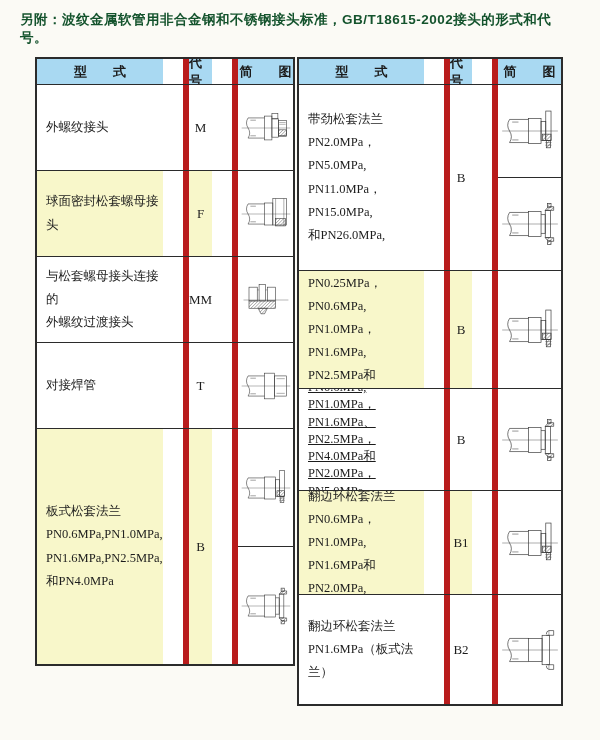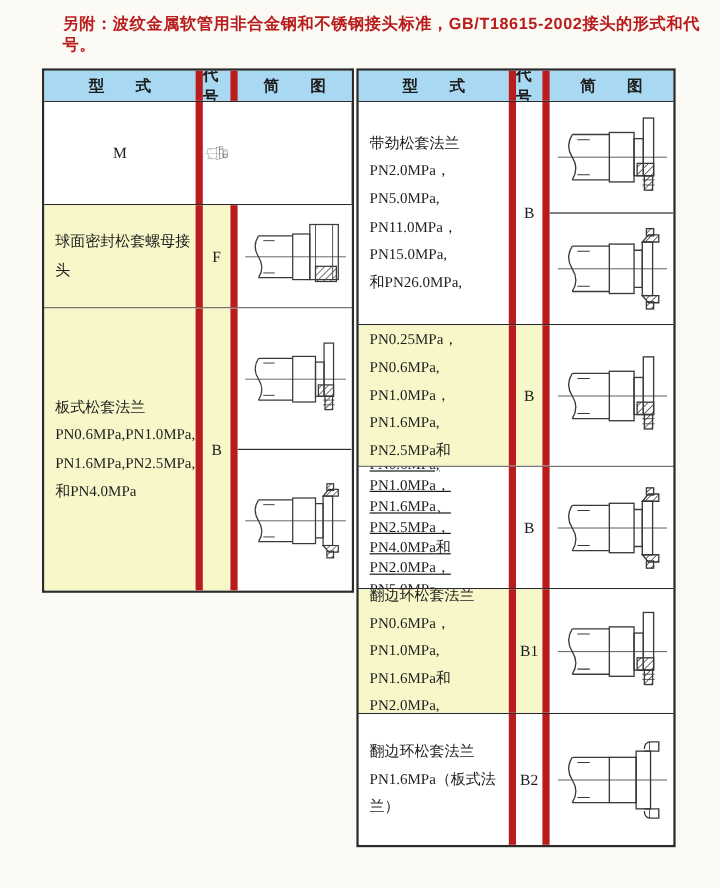--- a/index.html
+++ b/index.html
@@ -5,37 +5,38 @@
   html,body{margin:0;padding:0;}
   body{
     width:600px;height:740px;
     background:#fbfaf5;
     font-family:"Liberation Serif","DejaVu Serif",serif;
     color:#1c1c1c;
     position:relative;
     overflow:hidden;
   }
   .title{
-    position:absolute;left:52px;top:11px;width:540px;
+    position:absolute;left:20px;top:11px;width:540px;
     font-family:"Liberation Sans","DejaVu Sans",sans-serif;
-    font-weight:bold;font-size:13.5px;color:#b91c1c;
+    font-weight:bold;font-size:13.5px;color:#14532d;
     letter-spacing:0.5px;
   }
   .tbl{
     position:absolute;top:57px;
     border:2px solid #2b2b2b;
     background:#ffffff;
     box-sizing:border-box;
   }
   #tbl-left{left:35px;width:260px;}
   #tbl-right{left:297px;width:266px;}
   .row{
     display:grid;
     box-sizing:border-box;
     border-top:1px solid #2b2b2b;
+    gap:20px;
   }
   .row:first-child{border-top:none;}
   #tbl-left .row{grid-template-columns:126px 29px 1fr;}
   #tbl-right .row{grid-template-columns:125px 28px 1fr;}
   .cell{
     box-sizing:border-box;
     border-left:6px solid #b91c1c;
     display:flex;align-items:center;justify-content:center;
     background:#ffffff;
     overflow:hidden;
@@ -147,20 +148,23 @@
 <div class="title">另附：波纹金属软管用非合金钢和不锈钢接头标准，GB/T18615-2002接头的形式和代号。</div>
 
 <div class="tbl" id="tbl-left">
   <div class="row hdr">
     <div class="cell">型　　式</div>
     <div class="cell">代号</div>
     <div class="cell">简　　图</div>
   </div>
 
   <div class="row" style="height:86px">
+    <div class="cell c-type">
+        <span>外螺纹接头</span>
+      </div>
     <div class="cell c-code">
         <span>M</span>
       </div>
     <div class="cell">
       <svg class="fitting-svg" width="100" height="72" viewBox="0 0 120 80">
           <use href="#fit-m"></use>
         </svg>
     </div>
   </div>
 
@@ -171,22 +175,49 @@
     <div class="cell c-code yellow">
         <span>F</span>
       </div>
     <div class="cell">
       <svg class="fitting-svg" width="100" height="72" viewBox="0 0 120 80">
           <use href="#fit-f"></use>
         </svg>
     </div>
   </div>
 
-
-
+  <div class="row" style="height:86px">
+    <div class="cell c-type">
+        <span>与松套螺母接头连接的
+外螺纹过渡接头</span>
+      </div>
+    <div class="cell c-code">
+        <span>MM</span>
+      </div>
+    <div class="cell">
+      <svg class="fitting-svg" width="100" height="76" viewBox="0 0 120 80">
+          <use href="#fit-mm"></use>
+        </svg>
+    </div>
+  </div>
+
+
+  <div class="row" style="height:86px">
+    <div class="cell c-type">
+        <span>对接焊管</span>
+      </div>
+    <div class="cell c-code">
+        <span>T</span>
+      </div>
+    <div class="cell">
+      <svg class="fitting-svg" width="100" height="72" viewBox="0 0 120 80">
+          <use href="#fit-t"></use>
+        </svg>
+    </div>
+  </div>
 
   <div class="row" style="height:236px">
     <div class="cell c-type yellow">
         <span>板式松套法兰
 PN0.6MPa,PN1.0MPa,
 PN1.6MPa,PN2.5MPa,
 和PN4.0MPa</span>
       </div>
     <div class="cell c-code yellow">
         <span>B</span>

